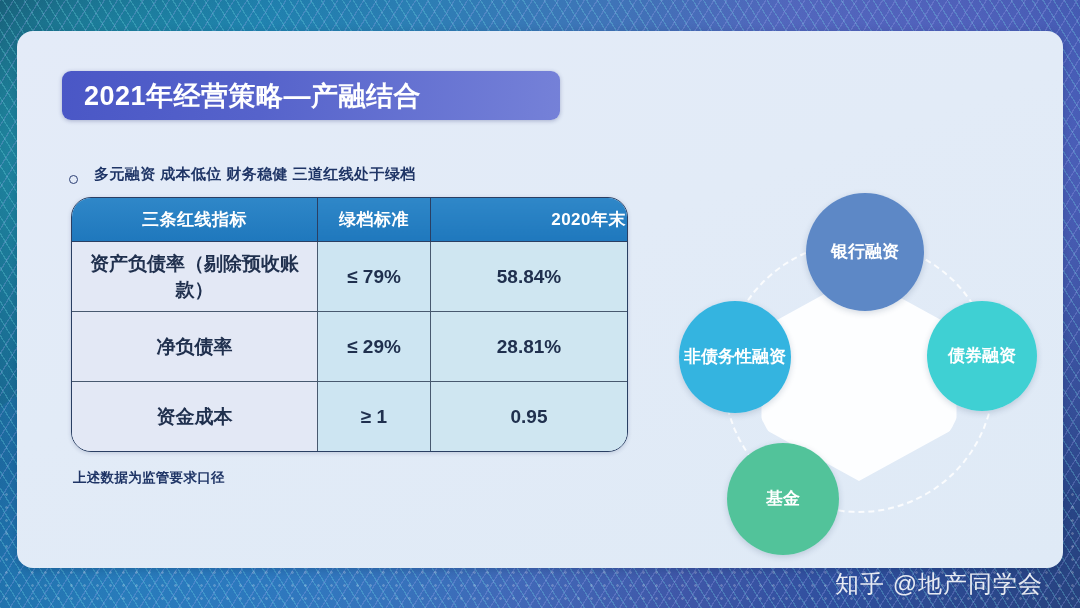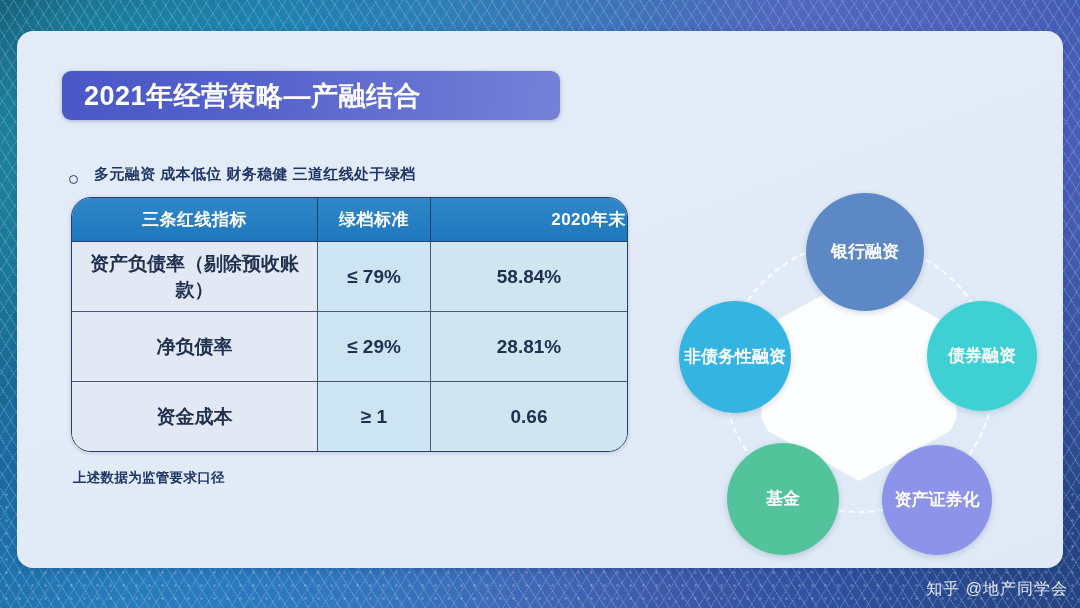--- a/index.html
+++ b/index.html
@@ -235,23 +235,23 @@
     width: 212px;
     text-align: center;
     color: #2c2c2c;
   }
   .core-title { font-size: 22px; font-weight: 700; letter-spacing: 1px; }
   .core-value { font-size: 25px; font-weight: 400; margin-top: 1px; }
 
   
   .watermark {
     position: absolute;
-    right: 12px;
+    right: 37px;
     bottom: 8px;
-    font-size: 16px;
+    font-size: 24px;
     color: rgba(255, 255, 255, .88);
     text-shadow: 0 1px 2px rgba(40, 70, 130, .35);
     letter-spacing: 1px;
     white-space: nowrap;
   }
 </style>
 </head>
 <body>
 
 <div class="slide">
@@ -290,21 +290,21 @@
             <td class="col-val">58.84%</td>
           </tr>
           <tr>
             <td class="col-name">净负债率</td>
             <td class="col-std">≤ 29%</td>
             <td class="col-val">28.81%</td>
           </tr>
           <tr>
             <td class="col-name">资金成本</td>
             <td class="col-std">≥ 1</td>
-            <td class="col-val">0.66</td>
+            <td class="col-val">0.95</td>
           </tr>
         </tbody>
       </table>
     </div>
 
     <div class="table-note">上述数据为监管要求口径</div>
 
     <div class="diagram">
       <div class="dash-ring"></div>
       <div class="diagram-core"></div>
@@ -321,24 +321,20 @@
 
       <div class="bubble b-fund">
         <span>基金</span>
       </div>
 
       <div class="bubble b-nond">
         <span>非债务</span>
         <span>性融资</span>
       </div>
 
-      <div class="bubble b-abs">
-        <span>资产</span>
-        <span>证券化</span>
-      </div>
 
     </div>
 
   </div>
 
   <div class="watermark">知乎 @地产同学会</div>
 
 </div>
 
 </body></html>

